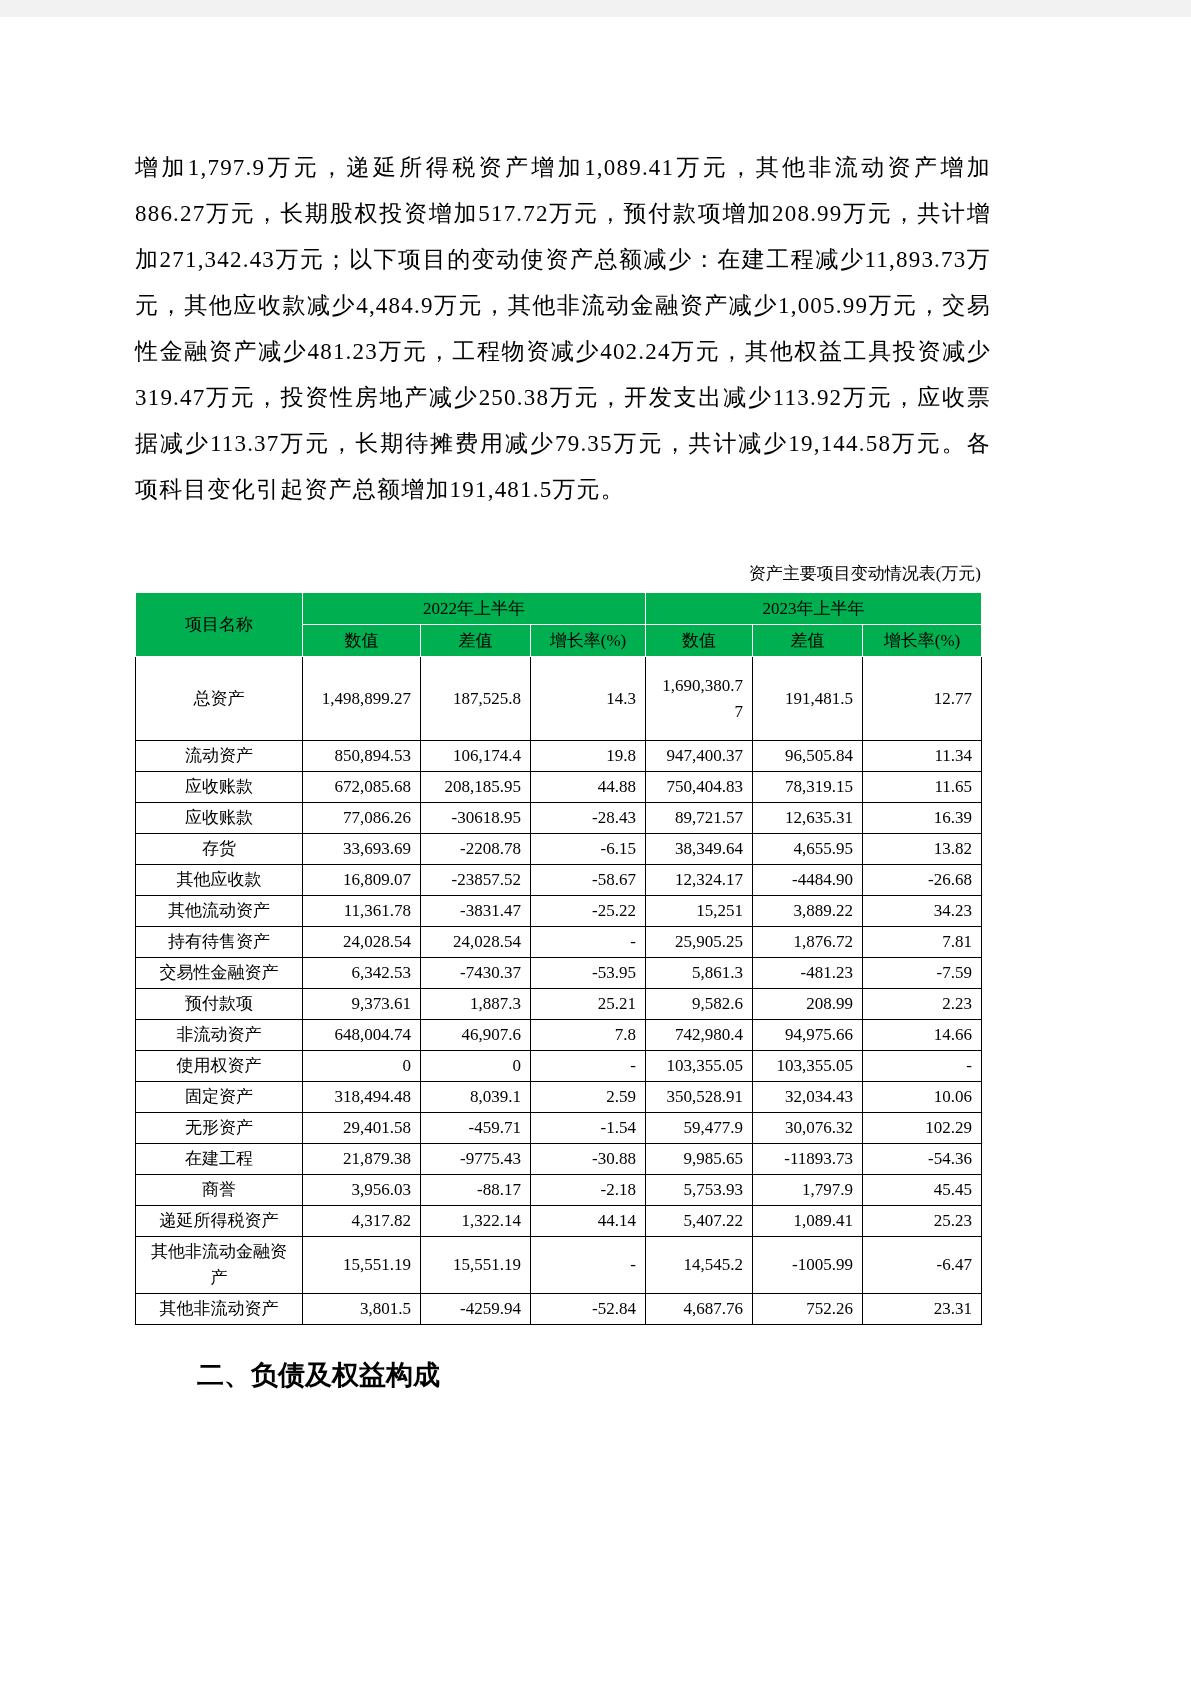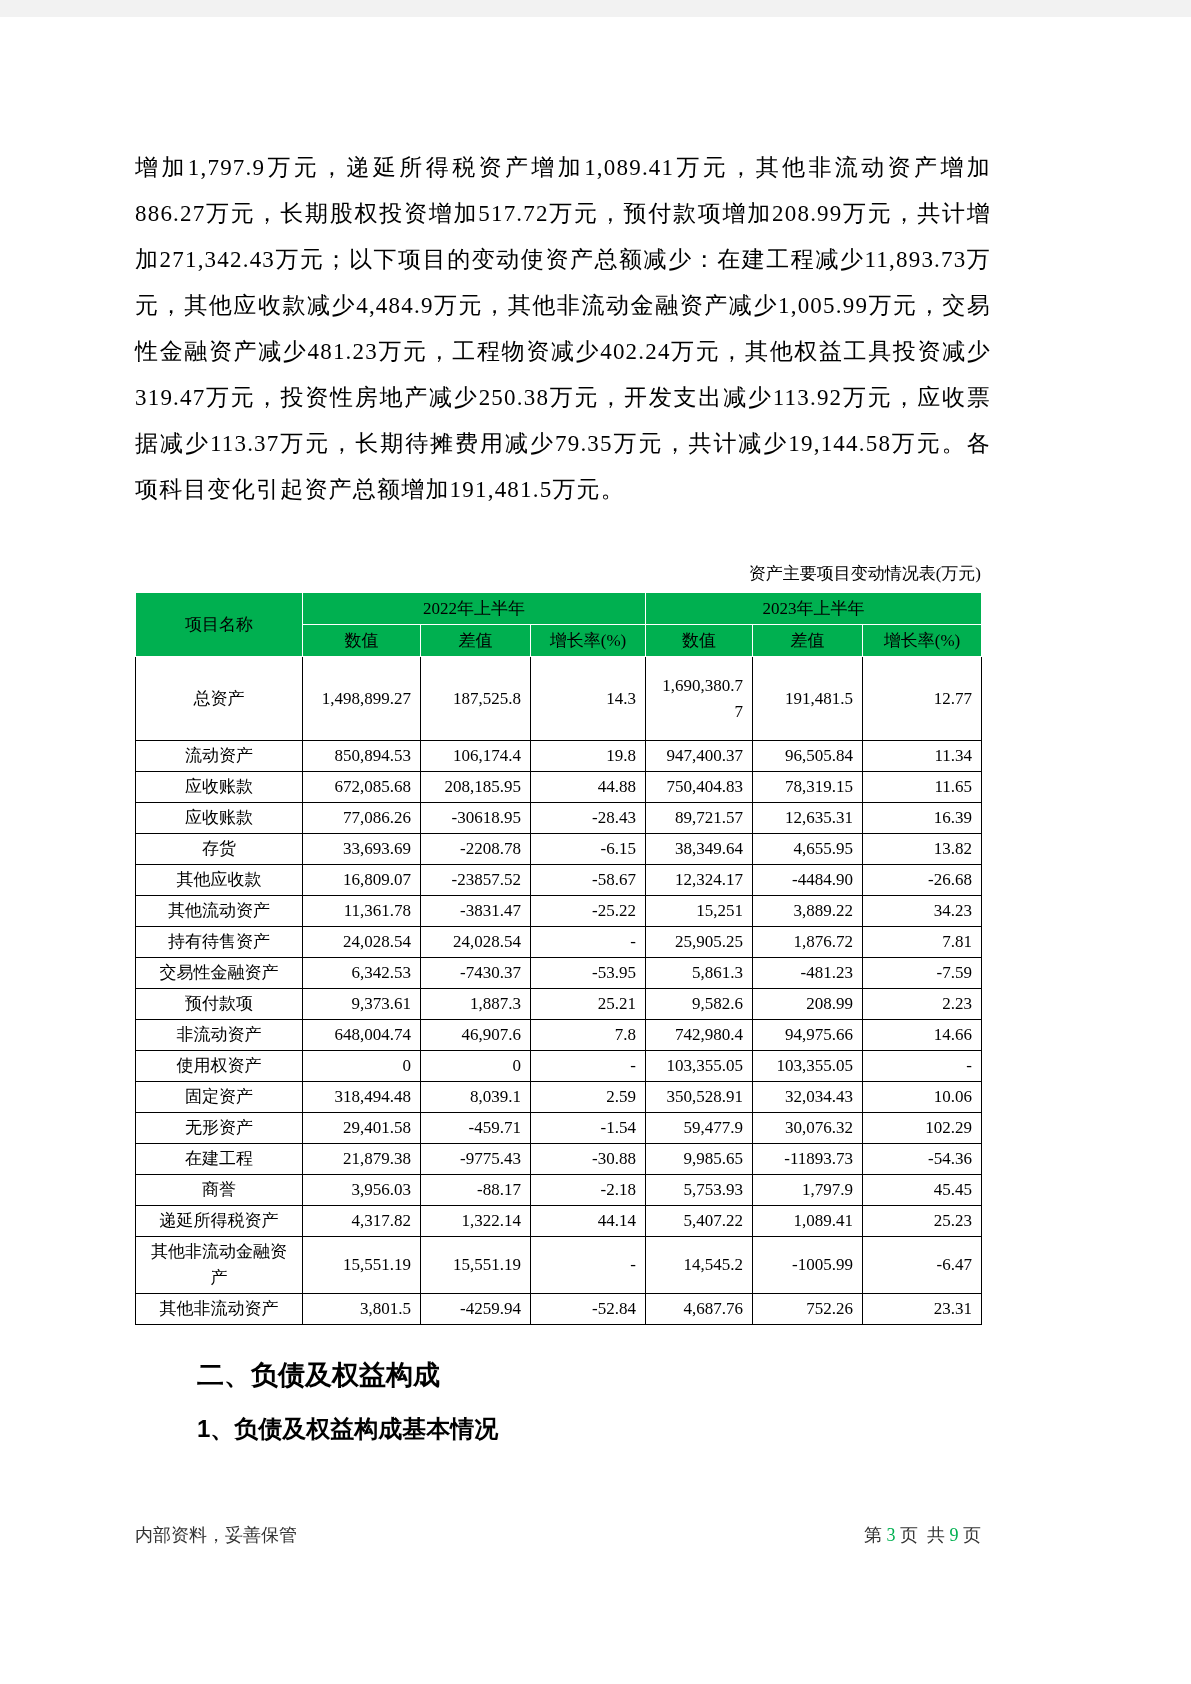--- a/index.html
+++ b/index.html
@@ -292,20 +292,15 @@
           <td class="num">-4259.94</td>
           <td class="num">-52.84</td>
           <td class="num">4,687.76</td>
           <td class="num">752.26</td>
           <td class="num">23.31</td>
         </tr>
       </tbody>
   </table>
 
   <div class="h1">二、负债及权益构成</div>
-  <div class="h2">1、负债及权益构成基本情况</div>
-
-  <div class="footer">
-    <span>内部资料，妥善保管</span>
-    <span><span>第 </span><span class="green">3</span><span> 页&nbsp;&nbsp;共 </span><span class="green">9</span><span> 页</span></span>
-  </div>
+
 
 </div>
 
 </body></html>

